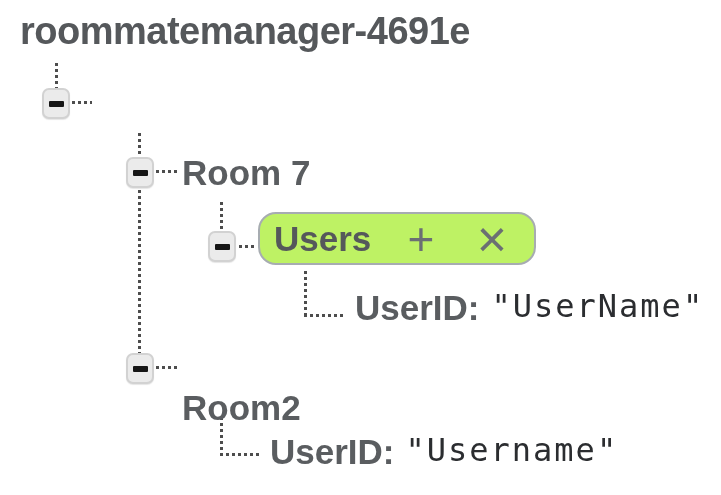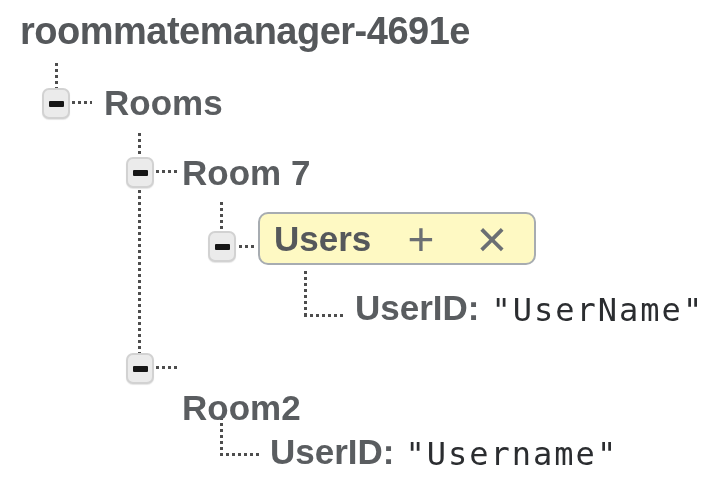--- a/index.html
+++ b/index.html
@@ -40,36 +40,36 @@
     position:absolute; font-size:35px; font-weight:700; color:#5a5d60;
     line-height:38px; white-space:nowrap; cursor:pointer;
   }
   #l-rooms { left:104px; top:84px;  }
   #l-room1 { left:182px; top:154px; }
   #l-room2 { left:182px; top:350px;margin-top:39px; }
 
   
   .selected-box {
     position:absolute; left:258px; top:212px; width:278px; height:53px;
-    background:#fef9c3; border:2px solid #a7acb1; border-radius:10px;
+    background:#bef264; border:2px solid #a7acb1; border-radius:18px;
   }
   .selected-box .sel-label {
     position:absolute; left:14px; top:50%; transform:translateY(-50%);
     font-size:35px; font-weight:700; color:#55585b; white-space:nowrap;
   }
   .action-btn {
     position:absolute; top:50%; transform:translateY(-50%);
     width:40px; height:46px; display:flex; align-items:center; justify-content:center;
     color:#6b6f73; cursor:pointer; user-select:none;
   }
   .action-add   { left:141px; font-size:46px; font-weight:400; }
   .action-close { left:212px; font-size:52px; font-weight:400; }
 
   
-  .leaf { position:absolute; display:flex; align-items:flex-end; white-space:nowrap; }
+  .leaf { position:absolute; display:flex; align-items:flex-start; white-space:nowrap; }
   #leaf1 { left:355px; top:287px; gap:12px; }
   #leaf2 { left:270px; top:431px; gap:11px; }
   .leaf .key {
     font-size:35px; font-weight:700; color:#5a5d60; line-height:42px; cursor:pointer;
   }
   .leaf .val {
     font-family:"DejaVu Sans Mono", monospace;
     font-size:32px; color:#2b2d30; letter-spacing:2px; cursor:pointer;
   }
 
@@ -121,21 +121,20 @@
   <div class="toggle" id="t-room1">
     <span class="minus-bar"></span>
   </div>
   <div class="toggle" id="t-users">
     <span class="minus-bar"></span>
   </div>
   <div class="toggle" id="t-room2">
     <span class="minus-bar"></span>
   </div>
 
-  <div class="nlabel" id="l-rooms">Rooms</div>
   <div class="nlabel" id="l-room1">Room 7</div>
   <div class="nlabel" id="l-room2">Room2</div>
 
   <div class="selected-box">
     <span class="sel-label">Users</span>
     <span class="action-btn action-add">
       <span>+</span>
     </span>
     <span class="action-btn action-close">
       <span>×</span>

